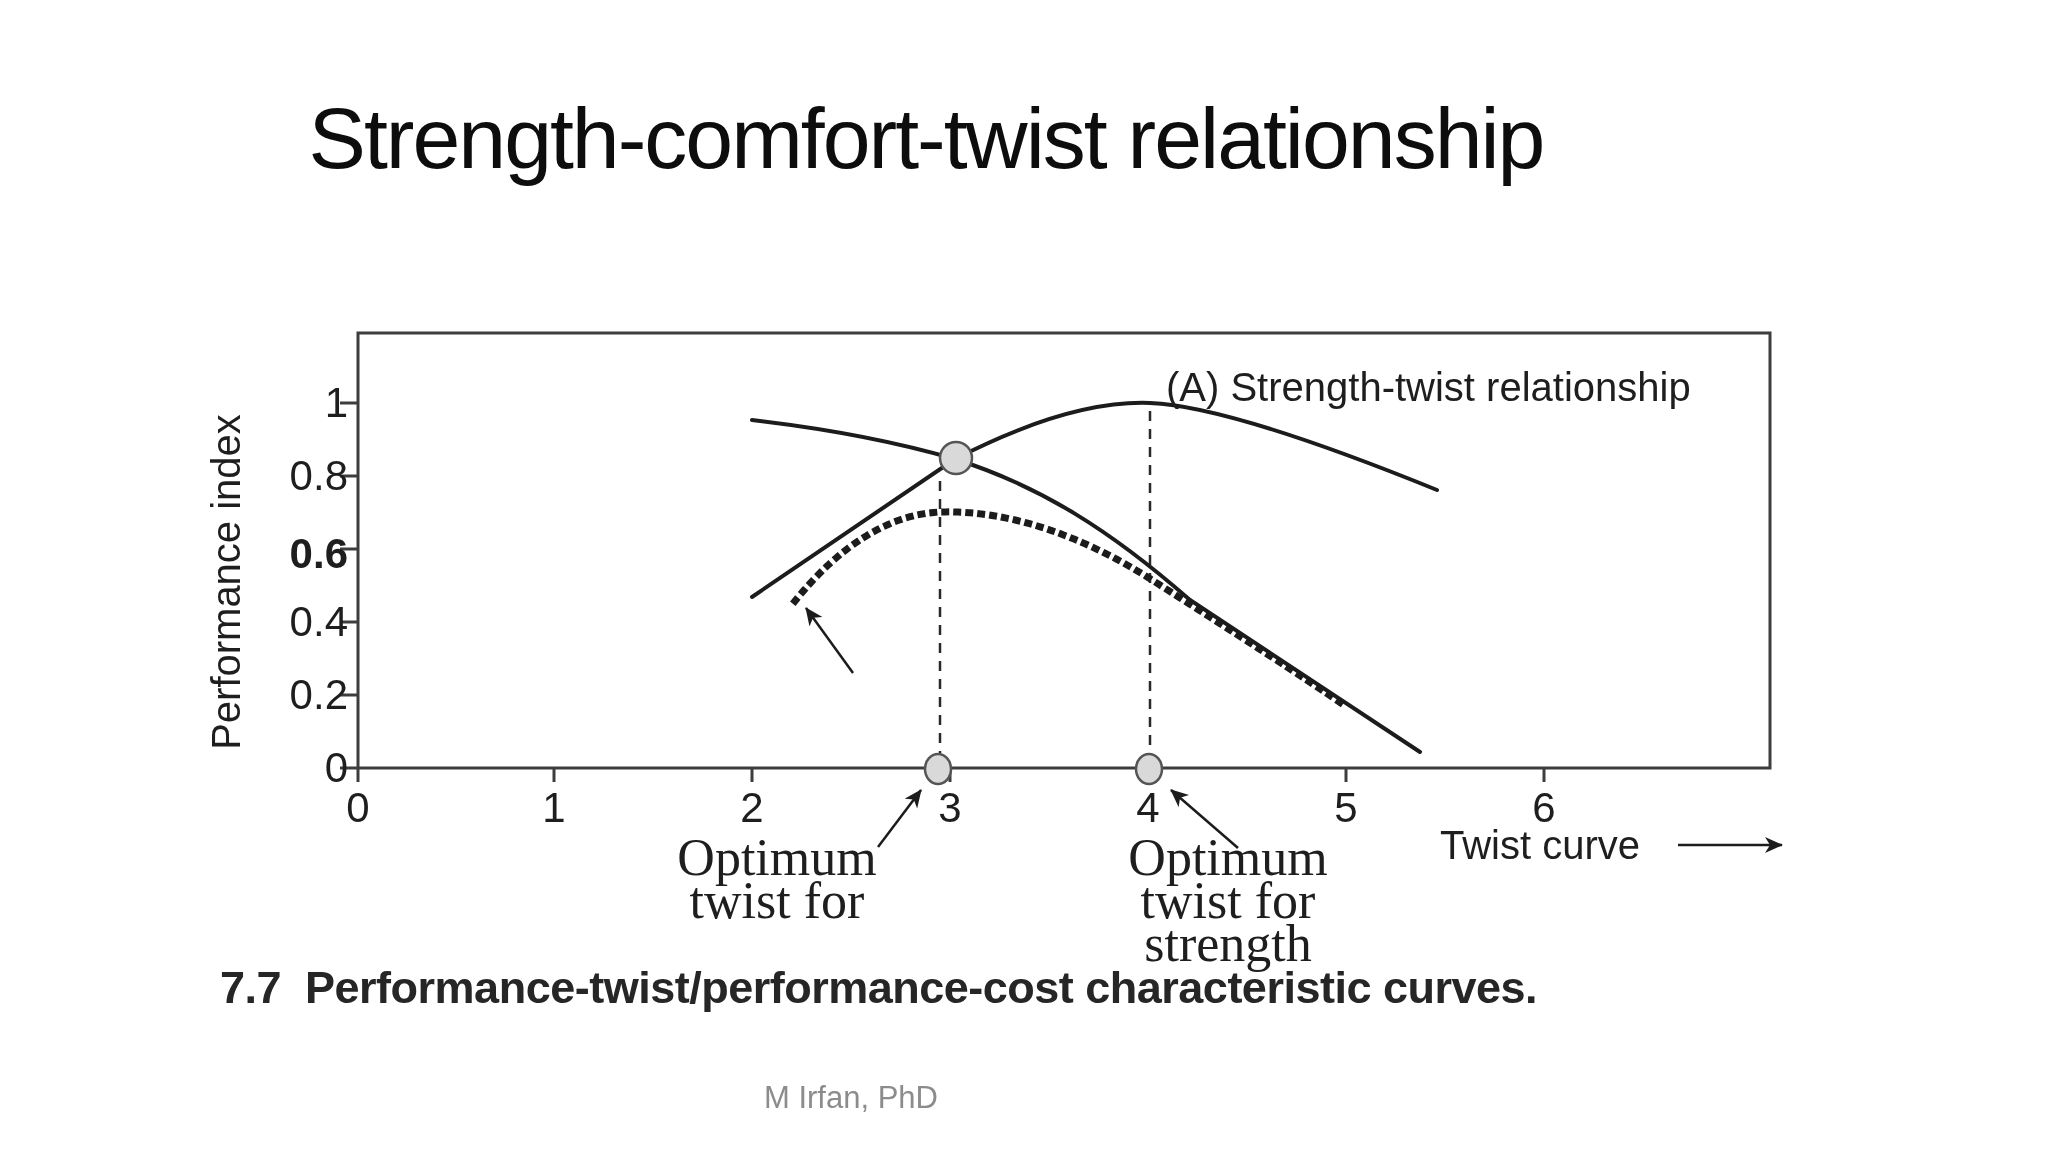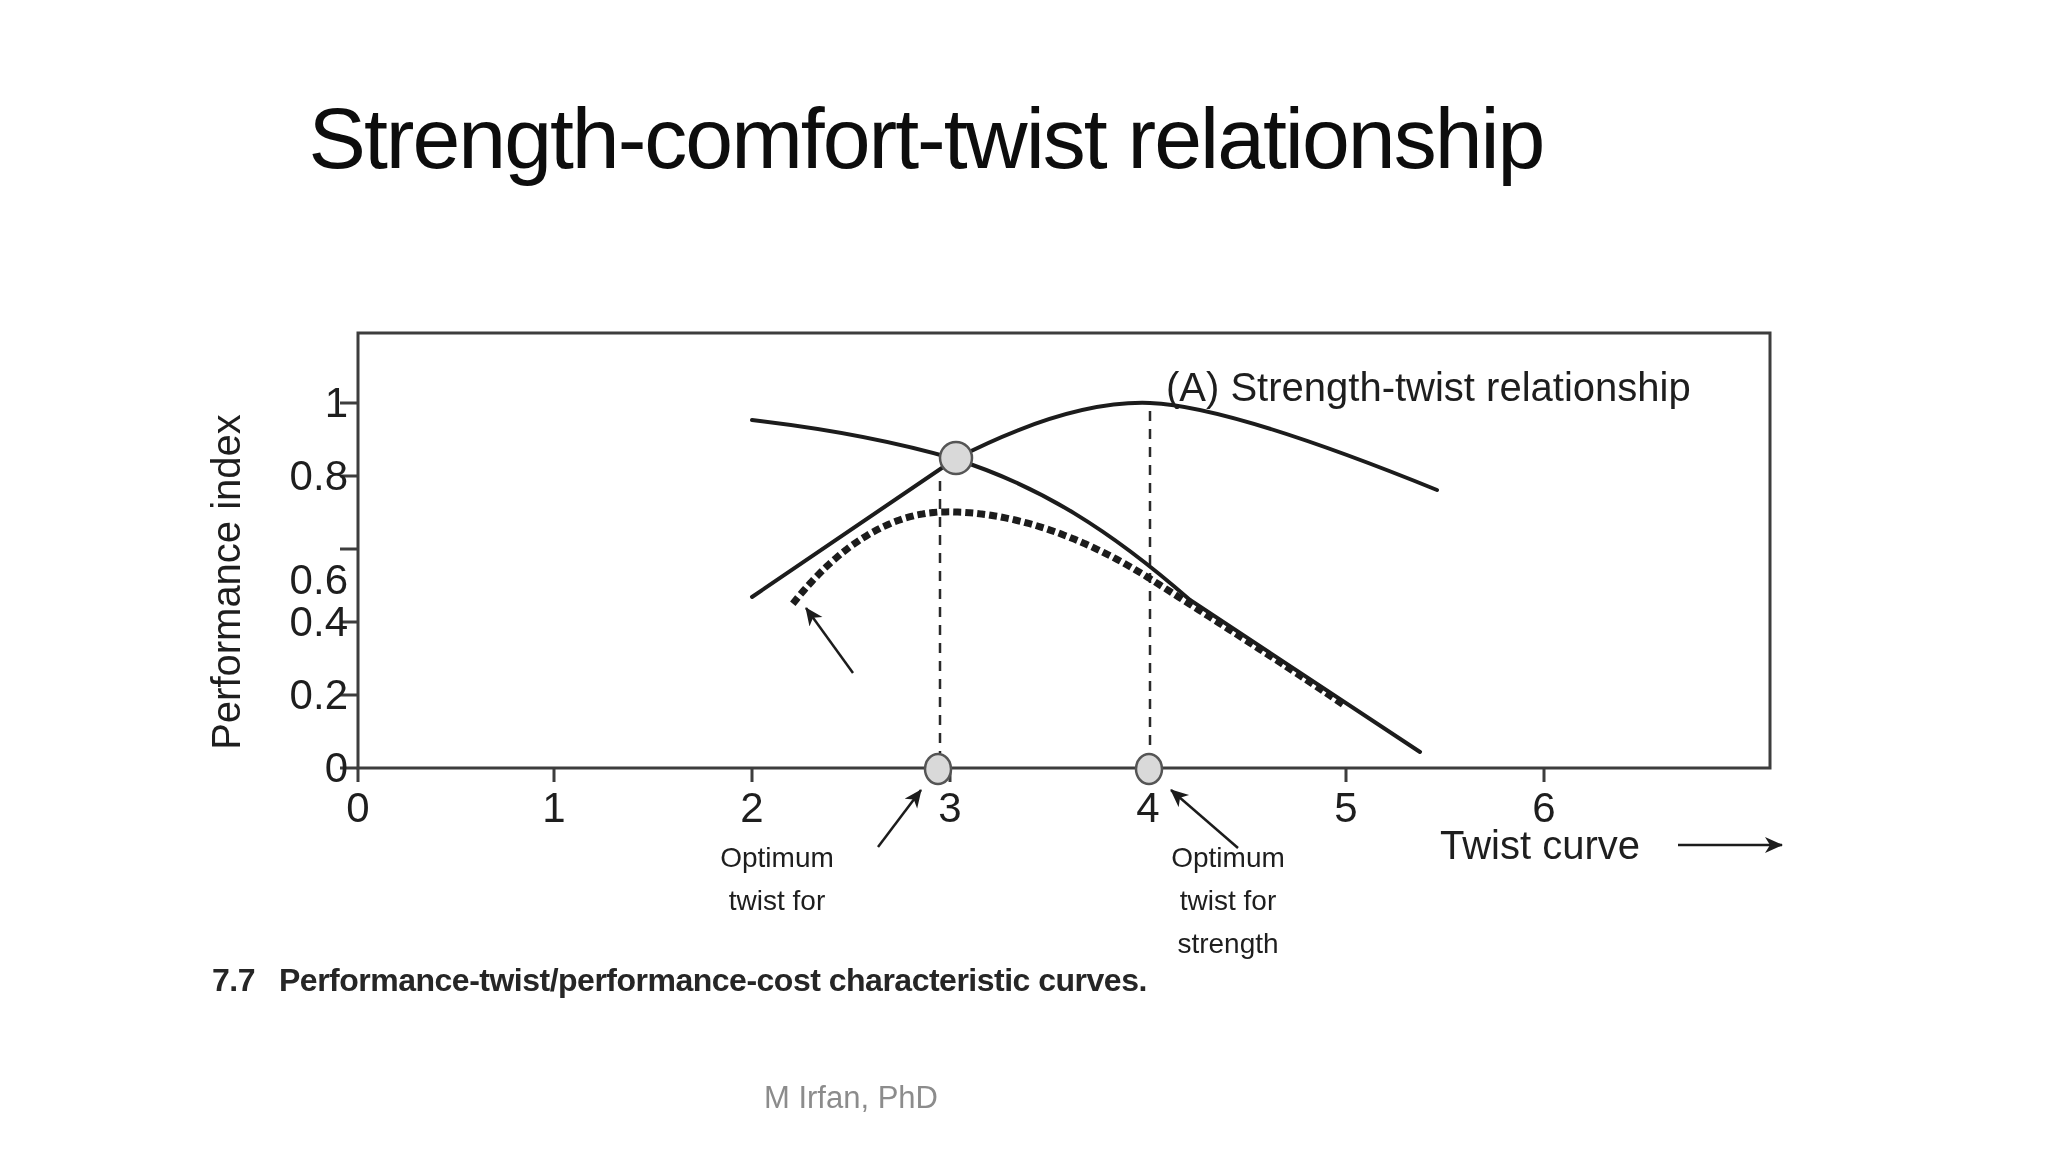--- a/index.html
+++ b/index.html
@@ -8,22 +8,22 @@
   .abs{position:absolute;white-space:nowrap;}
   #title{left:0;top:88px;width:1852px;text-align:center;font-size:86px;font-weight:400;
          letter-spacing:-2px;color:#0d0d0d;line-height:100px;}
   svg{position:absolute;left:0;top:0;width:2048px;height:1152px;}
   .clabel{font-size:40px;line-height:42px;color:#1e1e1e;}
   .tick{font-size:42px;line-height:44px;color:#1e1e1e;}
   .xtick{top:786px;width:80px;text-align:center;}
   .ytick{width:110px;text-align:right;left:238px;}
   #ylab{left:226px;top:582px;transform:translate(-50%,-50%) rotate(-90deg);
         transform-origin:center;font-size:40px;color:#1e1e1e;}
-  .ann{font-size:28px;line-height:43px;text-align:center;color:#1e1e1e;white-space:normal;}
-  #caption{left:212px;top:962px;font-size:32px;font-weight:700;letter-spacing:-0.5px;color:#262626;}
+  .ann{font-size:52px;line-height:43px;text-align:center;color:#1e1e1e;white-space:normal;font-family:Liberation Serif, serif;}
+  #caption{left:220px;top:962px;font-size:45px;font-weight:700;letter-spacing:-0.5px;color:#262626;}
   #caption .num{margin-right:24px;}
   #footer{left:0;top:1080px;width:1702px;text-align:center;font-size:31px;color:#8c8c8c;}
 </style>
 </head>
 <body>
 
 <div id="slide">
 
   <div id="title" class="abs">Strength-comfort-twist relationship</div>
 
@@ -73,21 +73,21 @@
     <ellipse cx="938" cy="769" rx="13" ry="15" fill="#d9d9d9" stroke="#555555" stroke-width="2.5"></ellipse>
     <ellipse cx="1149" cy="769" rx="13" ry="15" fill="#d9d9d9" stroke="#555555" stroke-width="2.5"></ellipse>
   </svg>
 
   <div class="abs clabel" style="left:1166px;top:366px;">(A) Strength-twist relationship</div>
 
   <div class="abs" id="ylab">Performance index</div>
 
   <div class="abs tick ytick" style="top:381px;">1</div>
   <div class="abs tick ytick" style="top:454px;">0.8</div>
-  <div class="abs tick ytick" style="top:558px;">0.6</div>
+  <div class="abs tick ytick" style="top:532px;font-weight:bold;">0.6</div>
   <div class="abs tick ytick" style="top:600px;">0.4</div>
   <div class="abs tick ytick" style="top:673px;">0.2</div>
   <div class="abs tick ytick" style="top:746px;">0</div>
 
   <div class="abs tick xtick" style="left:318px;">0</div>
   <div class="abs tick xtick" style="left:514px;">1</div>
   <div class="abs tick xtick" style="left:712px;">2</div>
   <div class="abs tick xtick" style="left:910px;">3</div>
   <div class="abs tick xtick" style="left:1108px;">4</div>
   <div class="abs tick xtick" style="left:1306px;">5</div>

